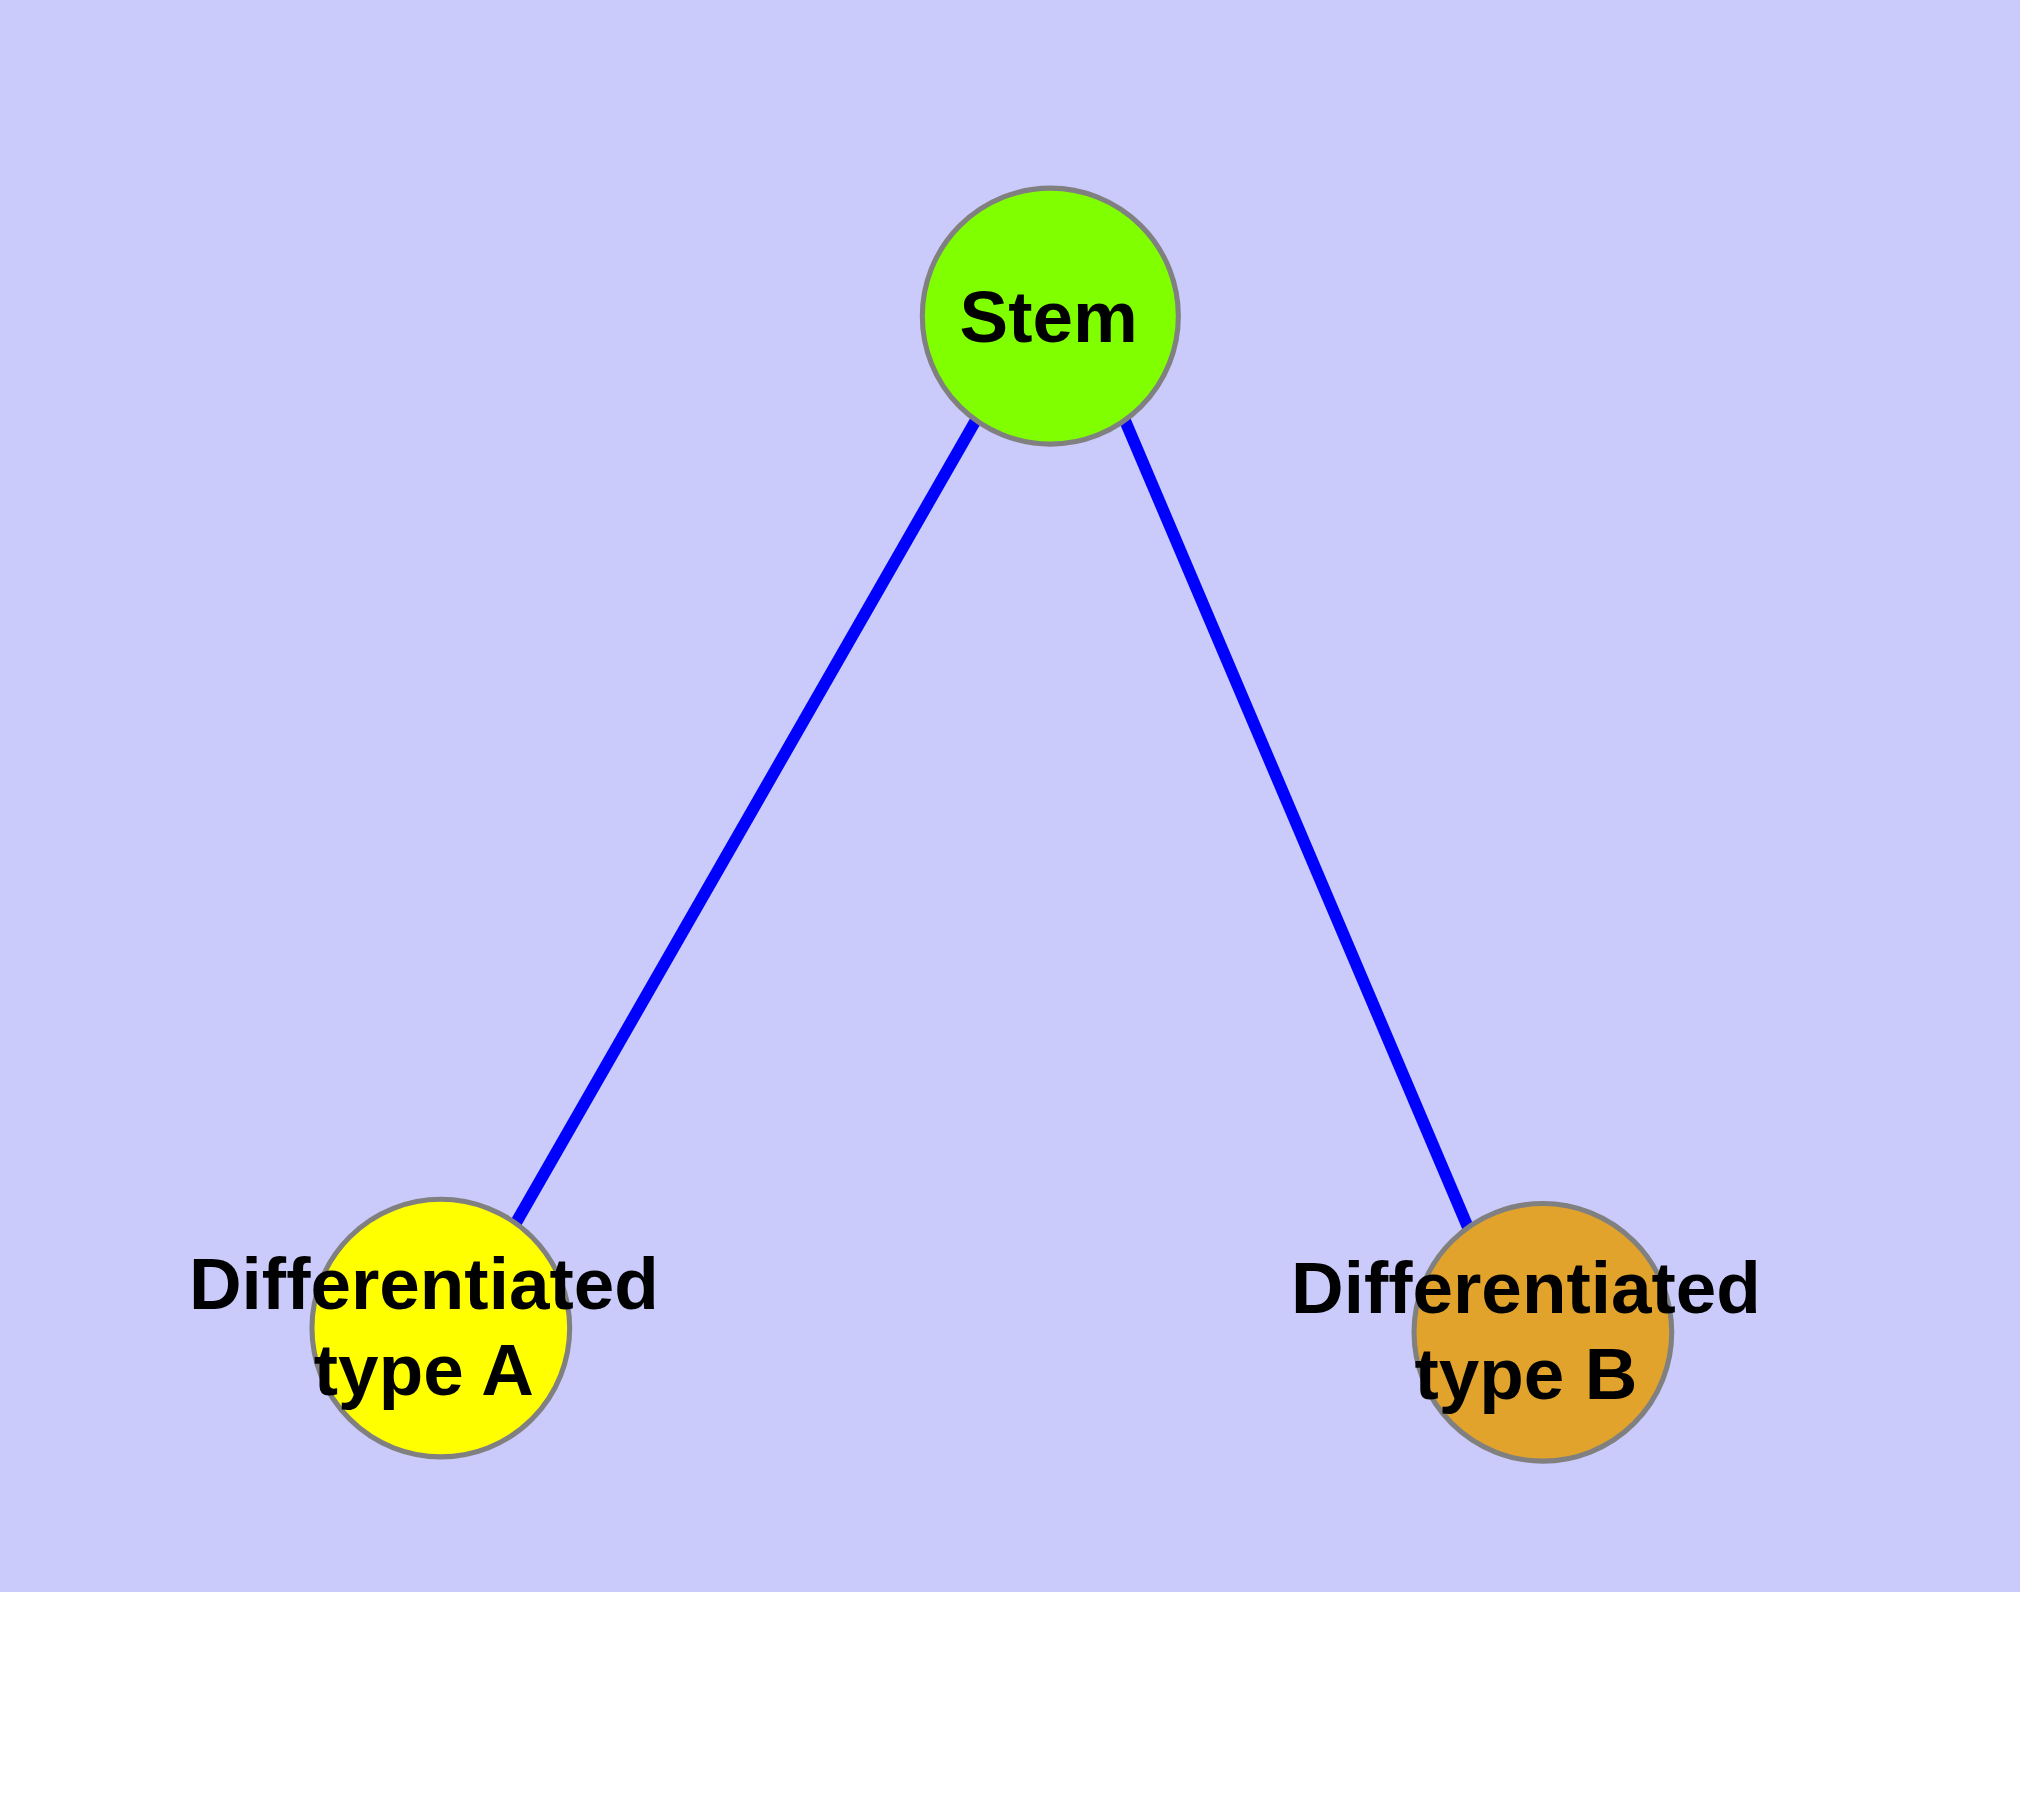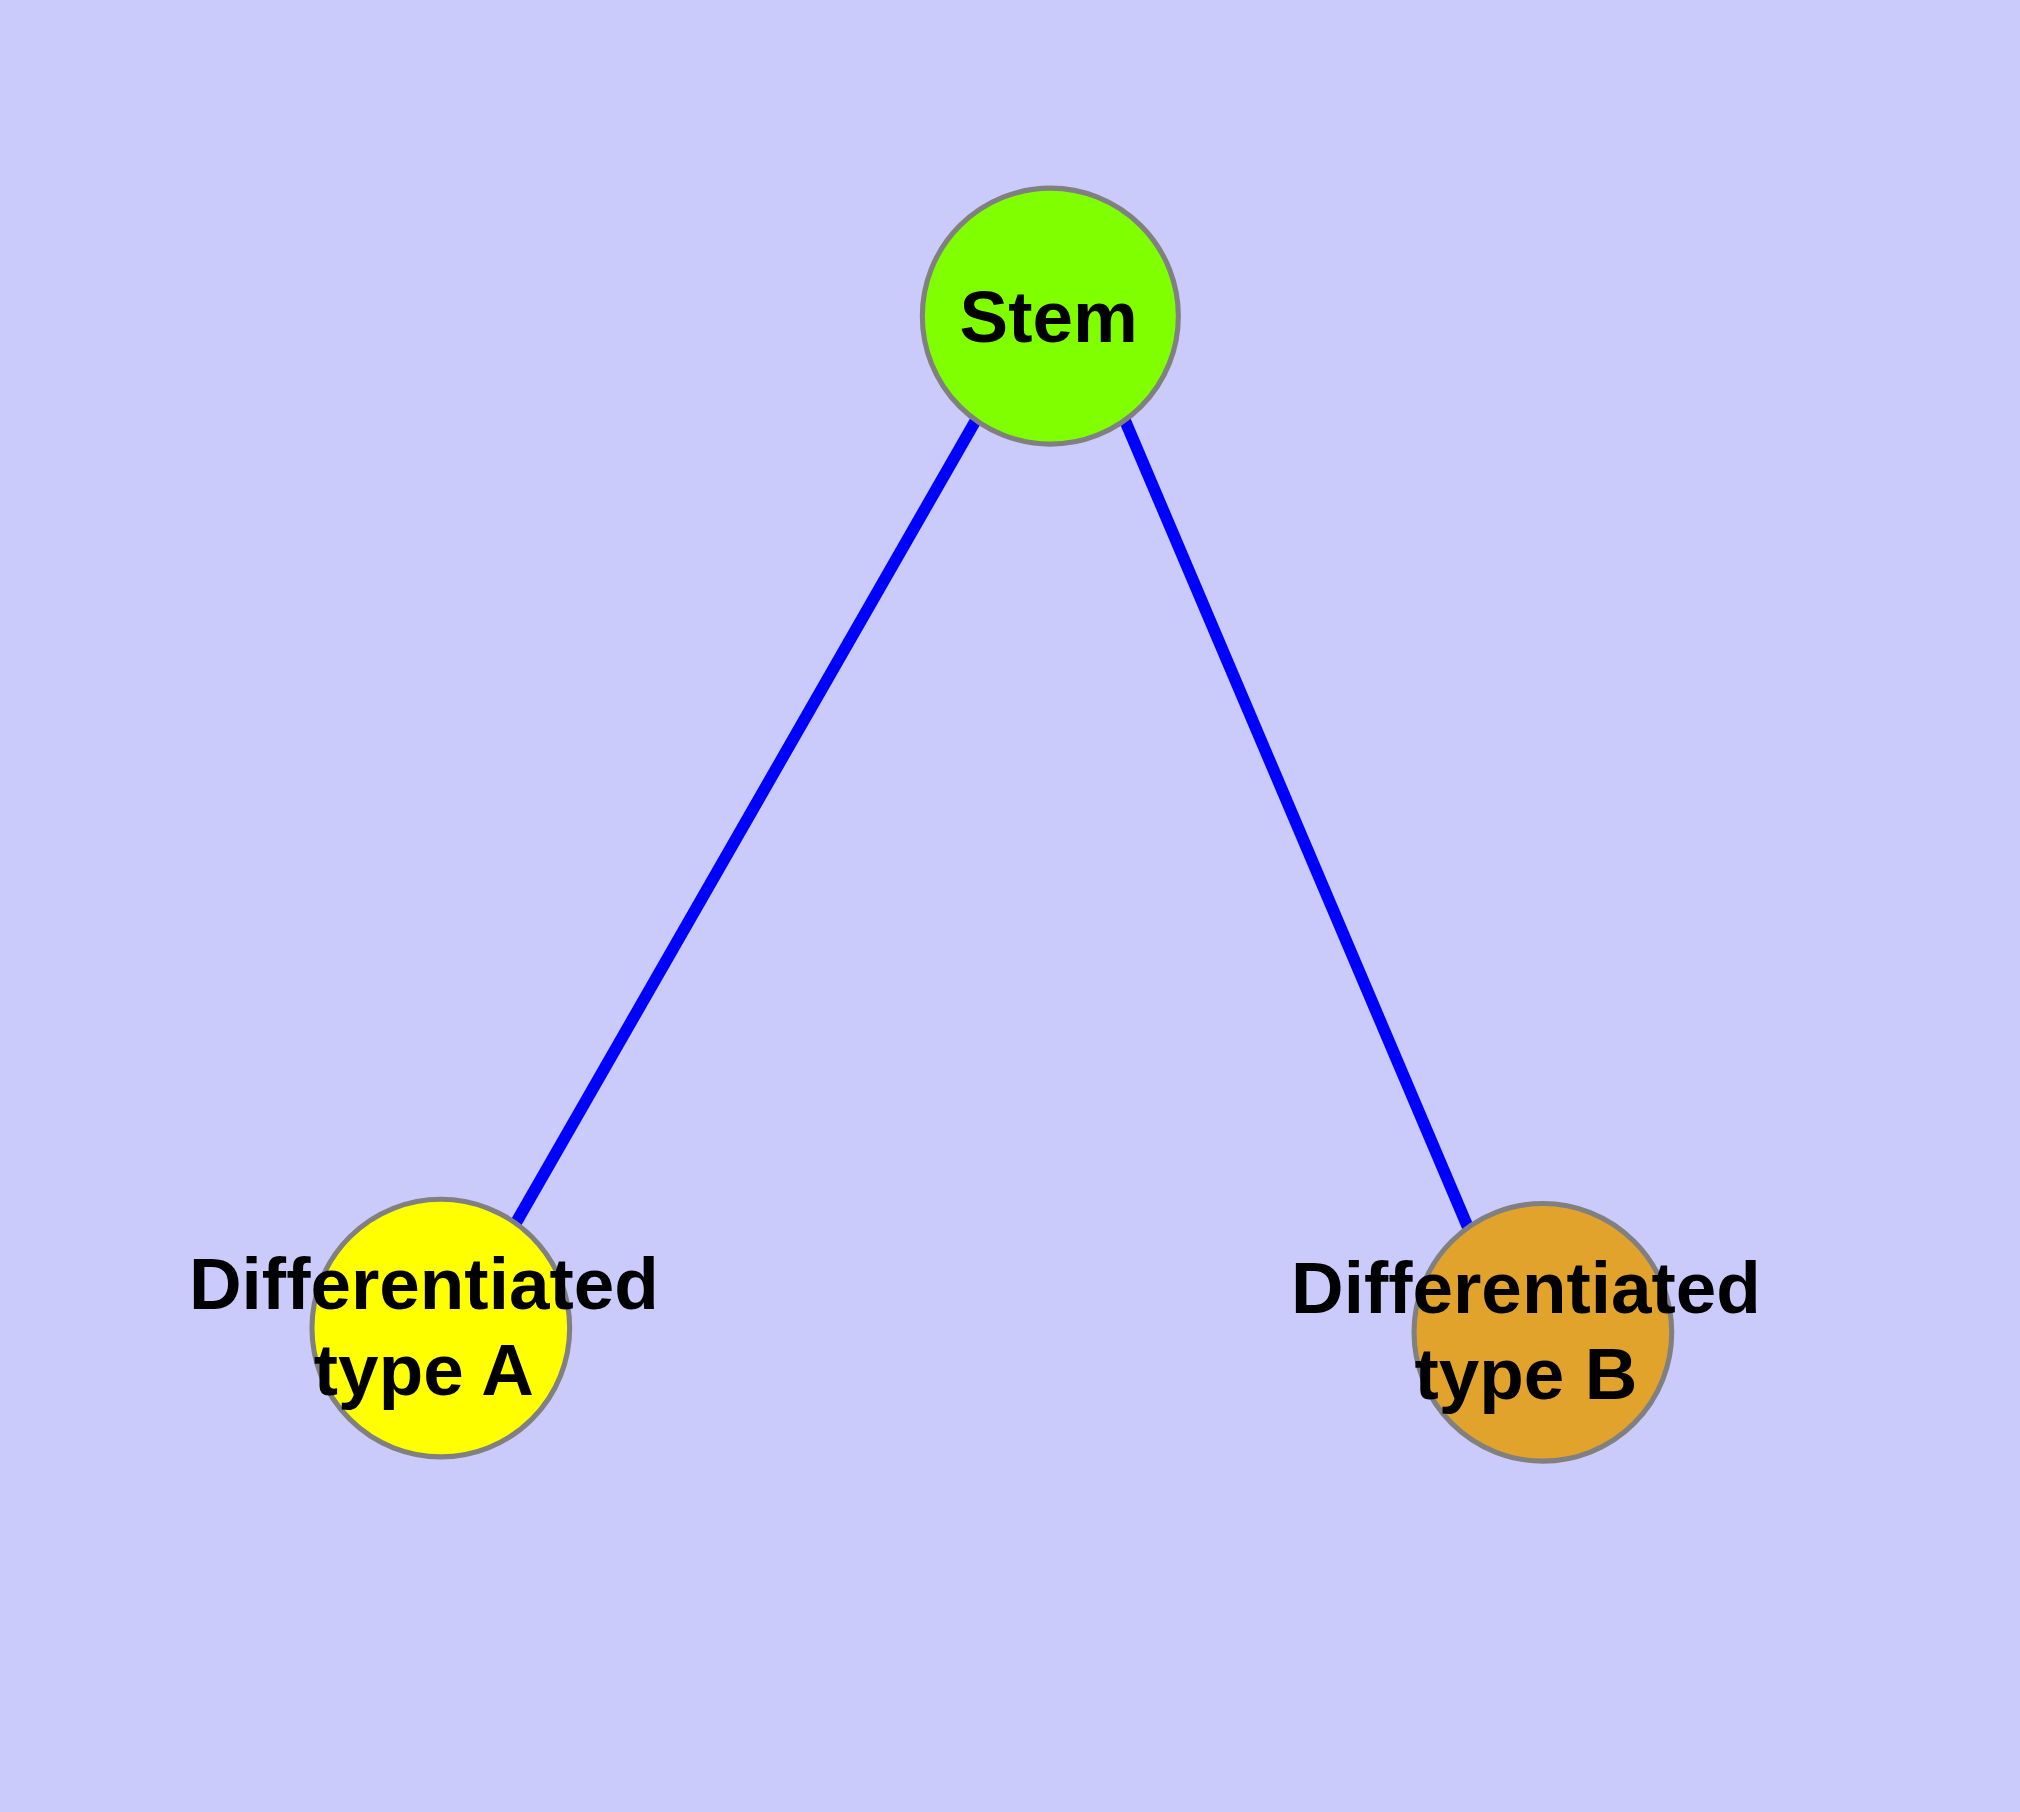--- a/index.html
+++ b/index.html
@@ -34,21 +34,21 @@
     font-weight: bold;
     fill: #000000;
     text-anchor: middle;
     dominant-baseline: alphabetic;
     white-space: pre;
   }
 </style>
 </head>
 <body>
 
-<div id="canvas" style="width: 2021px; height: 1812px;">
+<div id="canvas" style="width: 2021px; height: 1592px;">
   <div id="graph-bg" style="background: rgb(203, 203, 251);"></div>
   <svg id="graph-svg" viewBox="0 0 2384 2138" preserveAspectRatio="none" xmlns="http://www.w3.org/2000/svg" style="width: 2021px; height: 1812px;">
     <g id="edges-layer">
         <line x1="1151" y1="496" x2="608" y2="1444" stroke="#0000ff" stroke-width="14" stroke-linecap="butt"></line>
         <line x1="1327" y1="496" x2="1732" y2="1449" stroke="#0000ff" stroke-width="14" stroke-linecap="butt"></line>
       </g>
     <g id="nodes-layer">
         <circle cx="1239" cy="373" r="151" fill="#80ff00" stroke="#808080" stroke-width="6"></circle>
         <circle cx="520" cy="1567" r="152" fill="#ffff00" stroke="#808080" stroke-width="6"></circle>
         <circle cx="1820" cy="1572" r="152" fill="#e2a32c" stroke="#808080" stroke-width="6"></circle>

